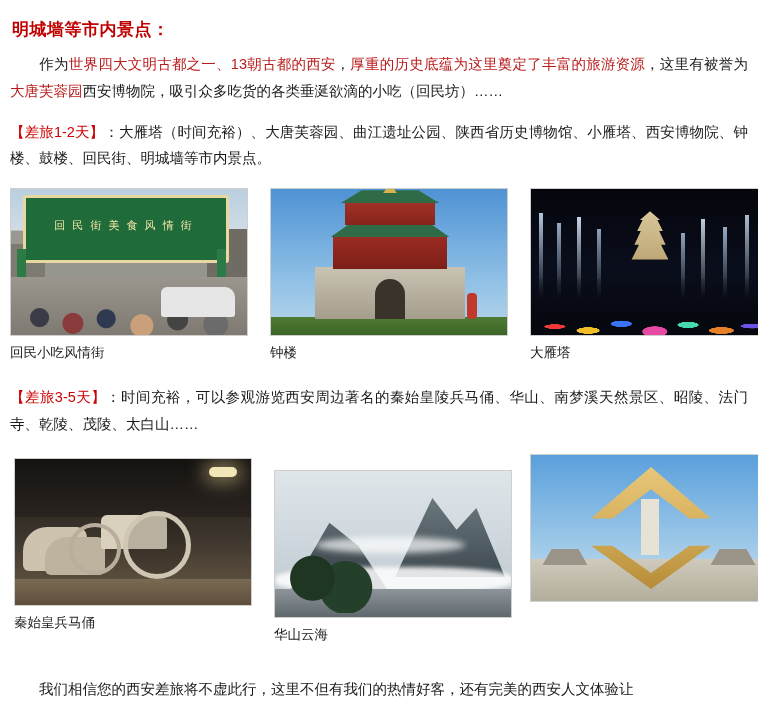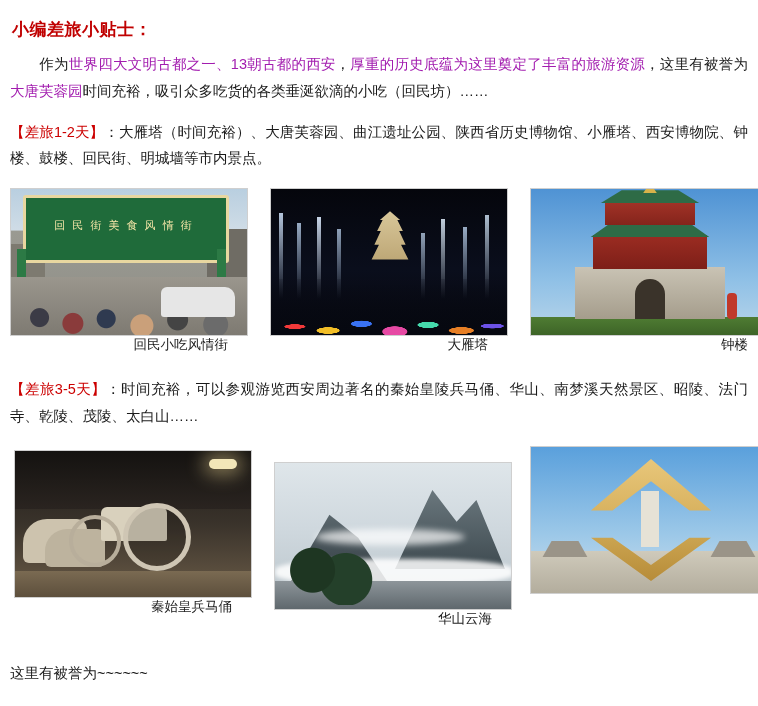--- a/index.html
+++ b/index.html
@@ -33,21 +33,21 @@
     line-height: 1.85;
     margin: 10px 2px 0 2px;
     text-align: justify;
     color: #1a1a1a;
   }
   .para .ind {
     display: inline-block;
     width: 2em;
   }
   .red {
-    color: #a21caf;
+    color: #b91c1c;
   }
   .tag {
     color: #cc0000;
     font-weight: normal;
   }
   .section-head {
     font-size: 14.5px;
     line-height: 1.85;
     margin: 14px 2px 0 2px;
     text-align: justify;
@@ -63,23 +63,24 @@
   }
   .fig .ph {
     width: 238px;
     height: 148px;
     border: 1px solid #cfcfcf;
     box-sizing: border-box;
     position: relative;
     overflow: hidden;
   }
   .fig .cap {
-    text-align: right;
+    text-align: left;
     font-size: 13.5px;
     color: #1a1a1a;
+    padding-top: 8px;
   }
   .closing {
     font-size: 14.5px;
     line-height: 1.9;
     margin: 16px 2px 0 2px;
     color: #1a1a1a;
   }
 
   
   .ph i, .ph b, .ph u, .ph s, .ph em { position: absolute; display: block; font-style: normal; }
@@ -190,65 +191,65 @@
   .p-famen .tower { left: 110px; top: 44px; width: 18px; height: 56px; background: #e6e2d6; }
   .p-famen .plaza { left: 0; bottom: 0; width: 238px; height: 42px; background: linear-gradient(#cfcabb, #b3ad9d); }
   .p-famen .roofL { left: 6px; bottom: 36px; width: 56px; height: 16px; background: #9a9488; clip-path: polygon(10% 100%, 90% 100%, 74% 0, 26% 0); }
   .p-famen .roofR { right: 6px; bottom: 36px; width: 56px; height: 16px; background: #9a9488; clip-path: polygon(10% 100%, 90% 100%, 74% 0, 26% 0); }
 </style>
 </head>
 <body>
 
 <div class="page">
 
-  <div class="title">小编差旅小贴士：</div>
+  <div class="title">明城墙等市内景点：</div>
 
   <p class="para">
-    <span class="ind"></span><span>作为</span><span class="red">世界四大文明古都之一、13朝古都的西安</span><span>，</span><span class="red">厚重的历史底蕴为这里奠定了丰富的旅游资源</span><span>，这里有被誉为</span><span class="red">大唐芙蓉园</span><span>时间充裕，吸引众多吃货的各类垂涎欲滴的小吃（回民坊）……</span>
+    <span class="ind"></span><span>作为</span><span class="red">世界四大文明古都之一、13朝古都的西安</span><span>，</span><span class="red">厚重的历史底蕴为这里奠定了丰富的旅游资源</span><span>，这里有被誉为</span><span class="red">大唐芙蓉园</span><span>西安博物院，吸引众多吃货的各类垂涎欲滴的小吃（回民坊）……</span>
   </p>
 
   <p class="section-head">
     <span class="ind"></span><span class="tag">【差旅1-2天】</span><span>：大雁塔（时间充裕）、大唐芙蓉园、曲江遗址公园、陕西省历史博物馆、小雁塔、西安博物院、钟楼、鼓楼、回民街、明城墙等市内景点。</span>
   </p>
 
   <div class="gallery">
     <figure class="fig" style="margin:0;">
       <div class="ph p-street">
         <i class="bldgL"></i>
           <i class="bldgR"></i>
         <i class="arch"></i>
           <i class="archtxt">回 民 街 美 食 风 情 街</i>
         <i class="pole"></i>
           <i class="pole2"></i>
         <i class="crowd"></i>
           <i class="car"></i>
       </div>
       <figcaption class="cap">回民小吃风情街</figcaption>
-    </figure>
-    <figure class="fig" style="margin:0;">
-      <div class="ph p-fountain">
-        <i class="jets"></i>
-          <i class="pagoda"></i>
-          <i class="lights"></i>
-      </div>
-      <figcaption class="cap">大雁塔</figcaption>
     </figure>
     <figure class="fig" style="margin:0;">
       <div class="ph p-bell">
         <i class="grass"></i>
           <i class="base"></i>
           <i class="arch"></i>
         <i class="body"></i>
           <i class="r1"></i>
           <i class="body2"></i>
           <i class="r2"></i>
           <i class="tip"></i>
         <i class="person"></i>
       </div>
       <figcaption class="cap">钟楼</figcaption>
+    </figure>
+    <figure class="fig" style="margin:0;">
+      <div class="ph p-fountain">
+        <i class="jets"></i>
+          <i class="pagoda"></i>
+          <i class="lights"></i>
+      </div>
+      <figcaption class="cap">大雁塔</figcaption>
     </figure>
   </div>
 
   <p class="section-head" style="margin-top:22px;">
     <span class="ind"></span><span class="tag">【差旅3-5天】</span><span>：时间充裕，可以参观游览西安周边著名的秦始皇陵兵马俑、华山、南梦溪天然景区、昭陵、法门寺、乾陵、茂陵、太白山……</span>
   </p>
 
   <div class="gallery">
     <figure class="fig" style="margin:4px;">
       <div class="ph p-terra">
@@ -280,16 +281,17 @@
           <i class="roofL"></i>
           <i class="roofR"></i>
         <i class="tower"></i>
           <i class="hands"></i>
           <i class="hands2"></i>
       </div>
     </figure>
   </div>
 
   <div class="closing">
+    <div>　　我们相信您的西安差旅将不虚此行，这里不但有我们的热情好客，还有完美的西安人文体验让</div>
     <div>这里有被誉为~~~~~~</div>
   </div>
 
 </div>
 
 </body></html>

